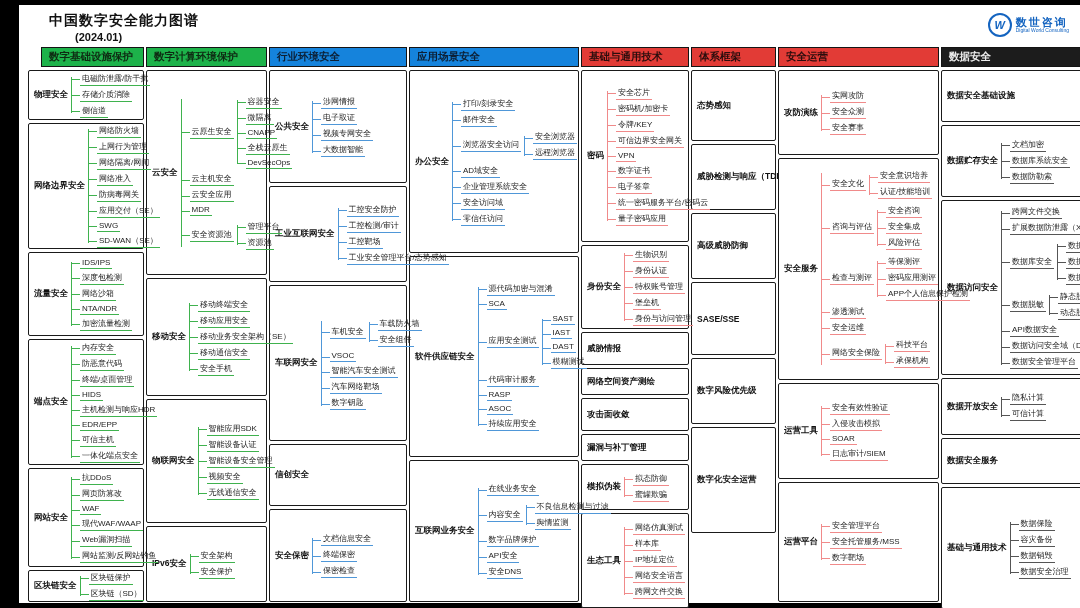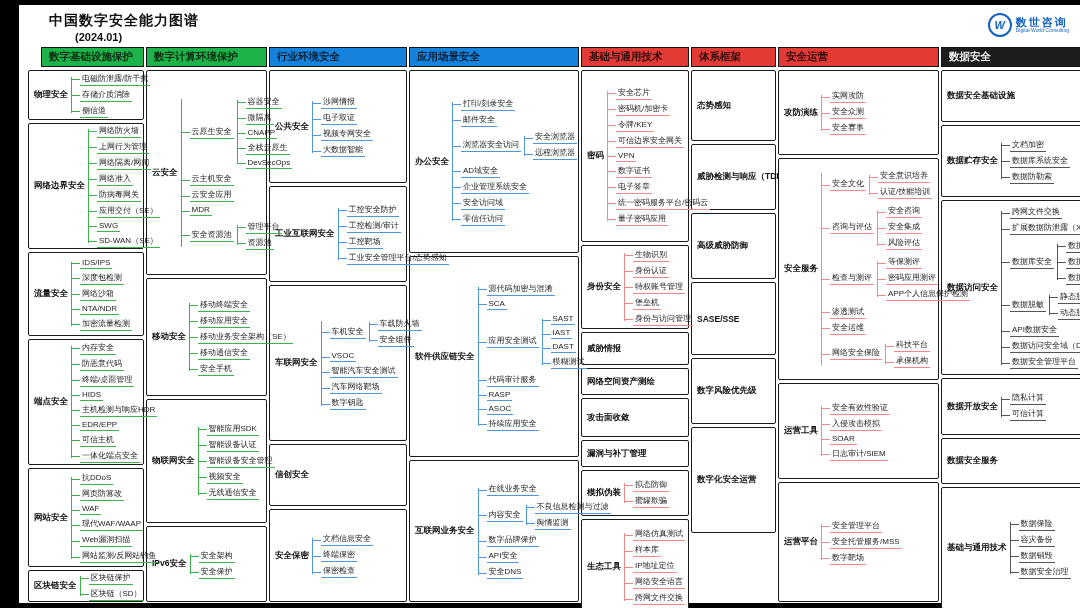--- a/index.html
+++ b/index.html
@@ -578,21 +578,21 @@
         <div class="section" style="height: 33px; --bc: #f08a8a;">
           <div class="node">
             <div class="sec-label">威胁情报</div>
           </div>
         </div>
         <div class="section" style="height: 27px; --bc: #f08a8a;">
           <div class="node">
             <div class="sec-label">网络空间资产测绘</div>
           </div>
         </div>
-        <div class="section" style="height: 39px; --bc: #f08a8a;">
+        <div class="section" style="height: 33px; --bc: #f08a8a;">
           <div class="node">
             <div class="sec-label">攻击面收敛</div>
           </div>
         </div>
         <div class="section" style="height: 27px; --bc: #f08a8a;">
           <div class="node">
             <div class="sec-label">漏洞与补丁管理</div>
           </div>
         </div>
         <div class="section" style="height: 46px; --bc: #f08a8a;">

